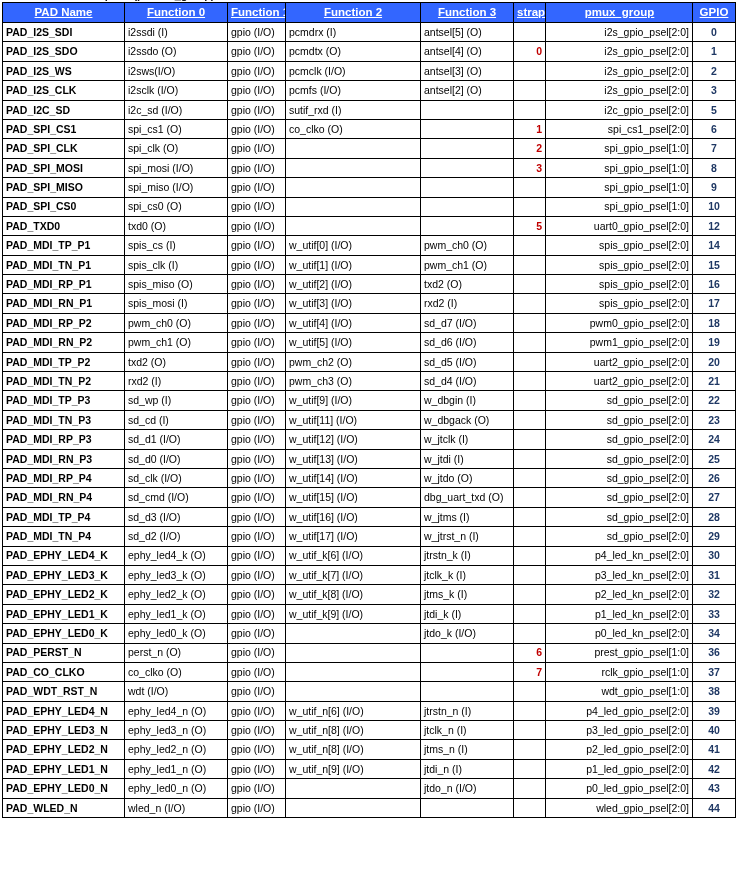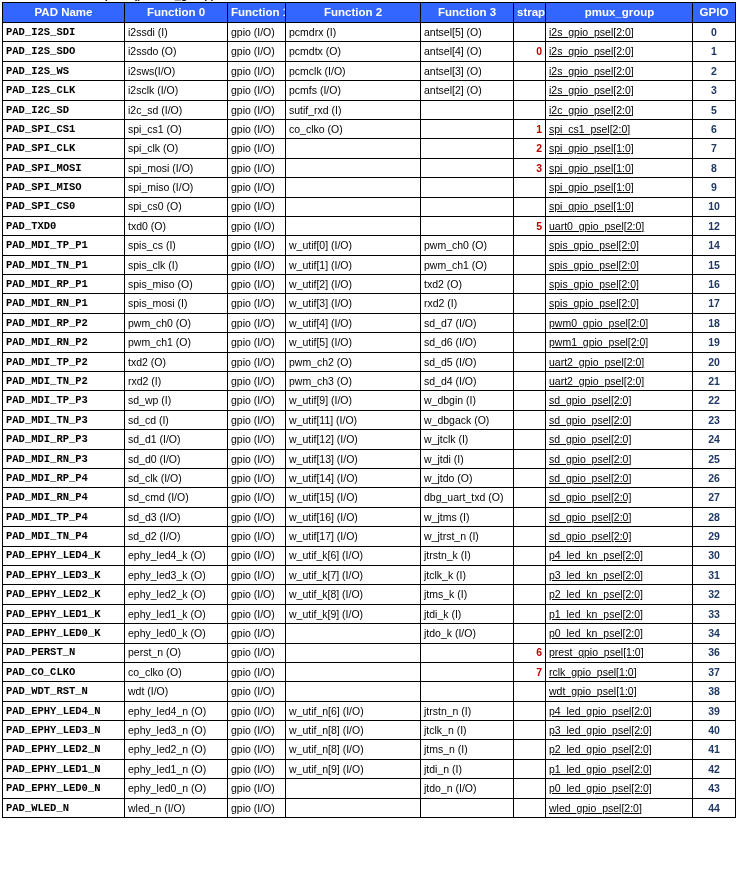--- a/index.html
+++ b/index.html
@@ -50,54 +50,53 @@
     white-space: nowrap;
     vertical-align: middle;
   }
   table.pinmux thead th {
     background: #3366ff;
     color: #ffffff;
     font-weight: bold;
     font-size: 11.5px;
     height: 19px;
     text-align: center;
+    text-decoration: underline;
   }
   thead th.h-pmux { text-align: left; padding-left: 4px; }
   
   col.c-pad    { width: 122px; }
   col.c-f0     { width: 103px; }
   col.c-f1     { width: 58px; }
   col.c-f2     { width: 135px; }
   col.c-f3     { width: 93px; }
   col.c-strap  { width: 32px; }
   col.c-pmux   { width: 147px; }
   col.c-gpio   { width: 43px; }
 
   td.pad {
     font-weight: bold;
     color: #000000;
     font-size: 11px;
     text-align: left;
-    font-family: Liberation Mono, monospace;
   }
   td.fn {
     color: #000000;
     text-align: left;
   }
   td.strap {
     color: #c00000;
     font-weight: bold;
     text-align: right;
     padding-right: 5px;
     font-size: 11px;
   }
   td.pmux {
     color: #000000;
-    text-align: left;
-    text-decoration: underline;
+    text-align: right;
   }
   td.gpio {
     color: #1f3864;
     font-weight: bold;
     text-align: center;
     font-size: 11px;
   }
 </style>
 <style>table.pinmux thead th{background:#3366ff;color:#ffffff;}table.pinmux th,table.pinmux td{border-color:#000000;}td.strap{color:#c00000;}td.gpio{color:#1f3864;}table.pinmux{background:#ffffff;}</style></head>
 <body>

